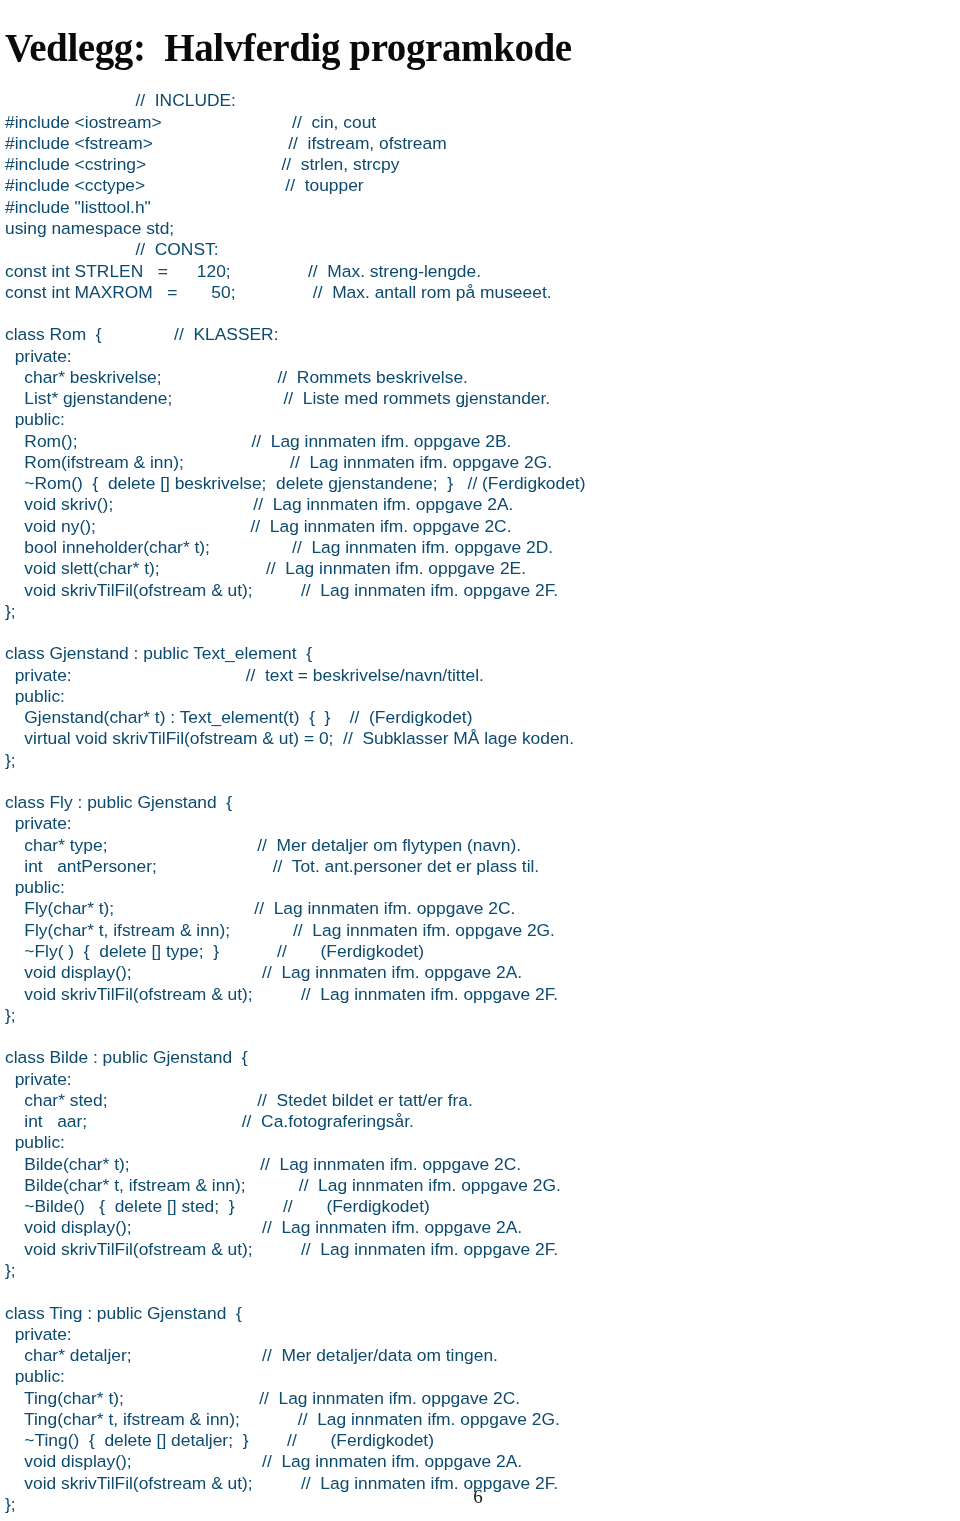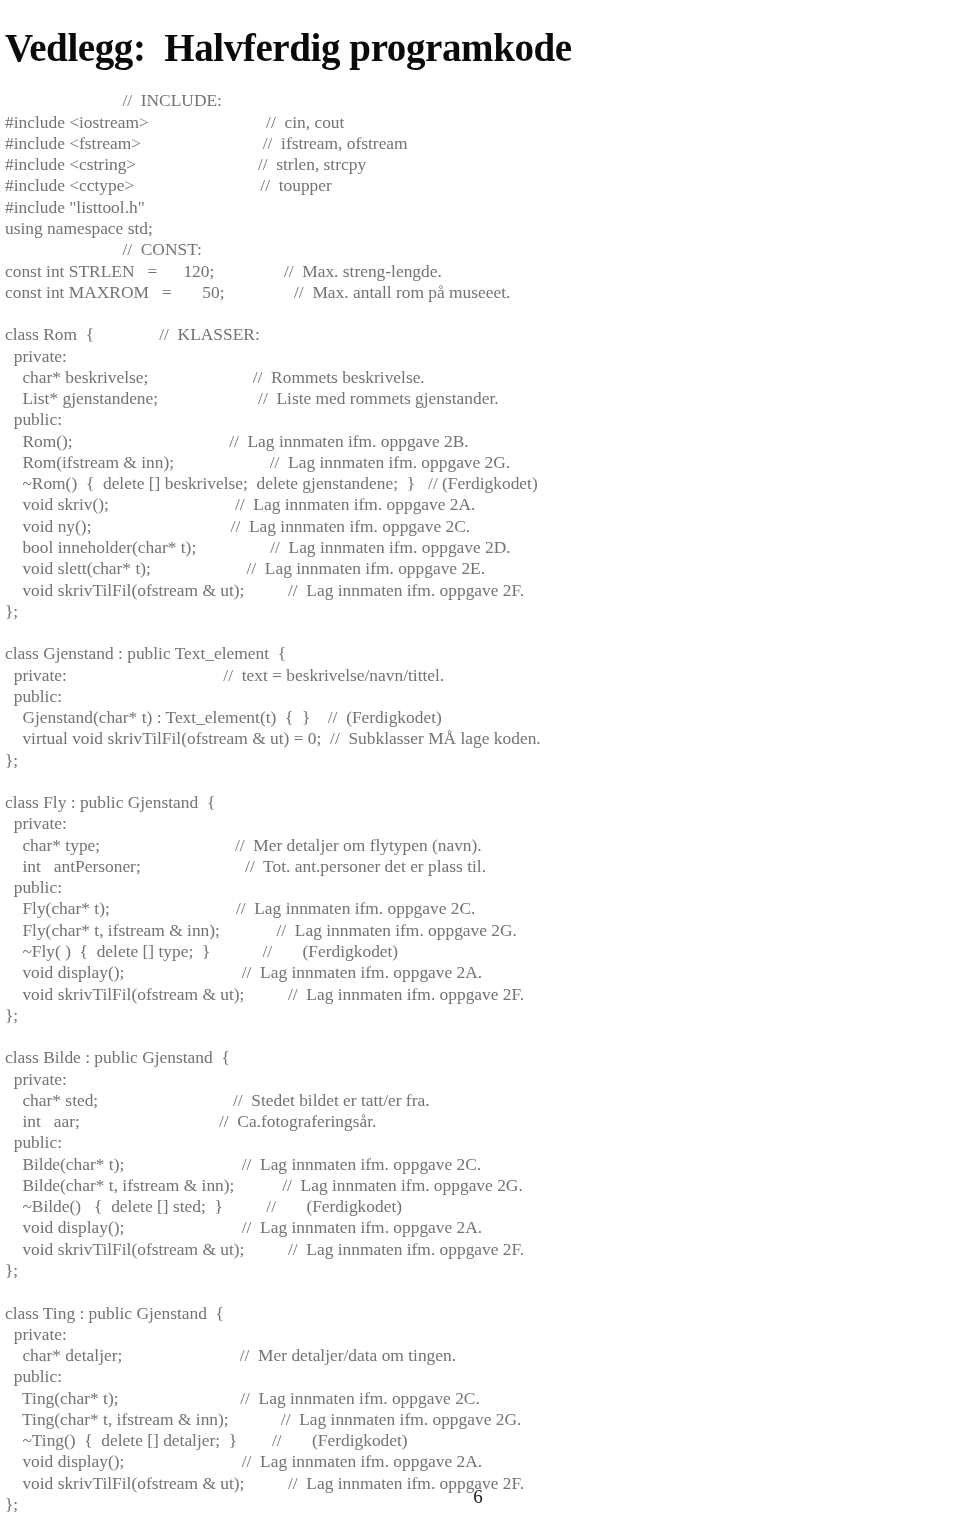--- a/index.html
+++ b/index.html
@@ -32,25 +32,25 @@
     letter-spacing: -0.4px;
     line-height: 48px;
     white-space: pre;
     color: #0a0a0a;
   }
   .code-block {
     position: absolute;
     left: 5px;
     top: 73px;
     width: 950px;
-    font-family: Liberation Serif, serif;
+    font-family: Liberation Sans, sans-serif;
     font-size: 17.4px;
     line-height: 21.28px;
     white-space: pre;
-    color: #737373;
+    color: #0c4a6e;
     letter-spacing: 0px;
   }
   .code-line {
     white-space: pre;
     height: 21.28px;
     display: block;
   }
   .page-number {
     position: absolute;
     left: 0;

